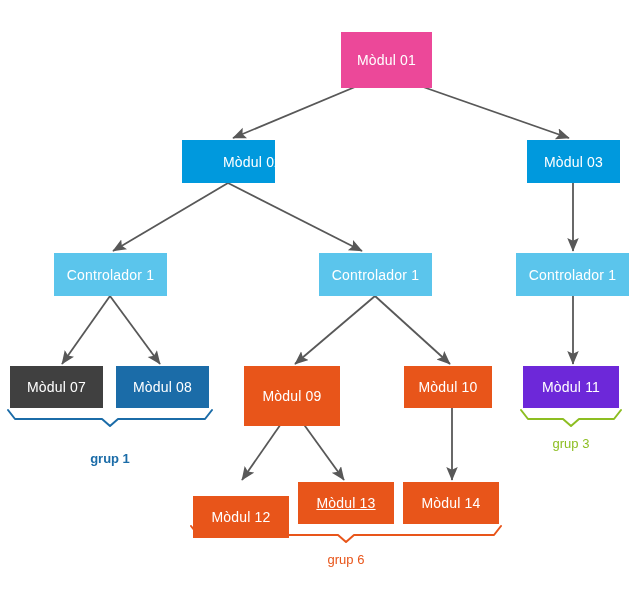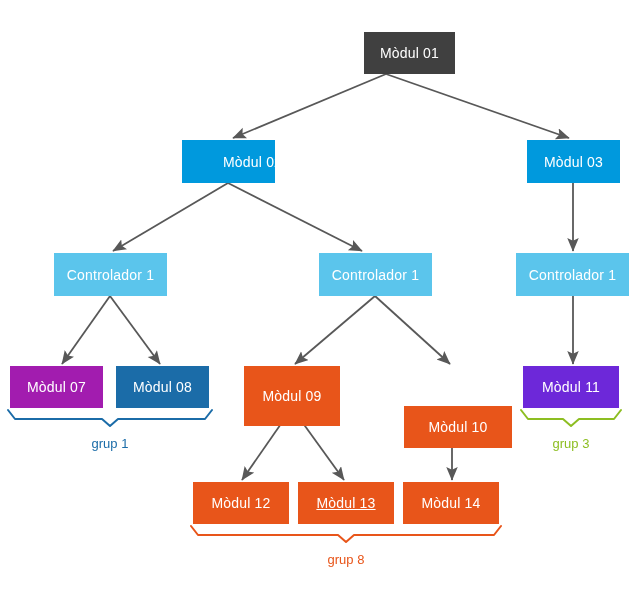--- a/index.html
+++ b/index.html
@@ -73,62 +73,62 @@
         <line x1="452" y1="408" x2="452" y2="480" stroke="#585858" stroke-width="1.8" marker-end="url(#arrowhead)"></line>
       </g>
     <g id="brace-group">
         <path d="M8,410 L15,419 L102,419 L110,426 L118,419 L205,419 L212,410" fill="none" stroke="#1b6ca8" stroke-width="2" stroke-linejoin="round" stroke-linecap="round"></path>
         <path d="M191,526 L198,535 L338,535 L346,542 L354,535 L494,535 L501,526" fill="none" stroke="#e8551a" stroke-width="2" stroke-linejoin="round" stroke-linecap="round"></path>
         <path d="M521,410 L528,419 L563,419 L571,426 L579,419 L614,419 L621,410" fill="none" stroke="#8dbe22" stroke-width="2" stroke-linejoin="round" stroke-linecap="round"></path>
       </g>
   </svg>
 
   <div id="node-layer">
-      <div class="node" style="left: 341px; top: 32px; width: 91px; height: 42px; background: #404040; margin-left: 23px;">
+      <div class="node" style="left: 341px; top: 32px; width: 91px; height: 56px; background: #ec4899;">
         <span>Mòdul 01</span>
       </div>
       <div class="node" style="left: 182px; top: 140px; width: 93px; height: 43px; background: rgb(0, 153, 221); padding-left: 48px;">
         <span>Mòdul 02</span>
       </div>
       <div class="node" style="left: 527px; top: 140px; width: 93px; height: 43px; background: rgb(0, 153, 221); align-items: center;">
         <span>Mòdul 03</span>
       </div>
       <div class="node" style="left: 54px; top: 253px; width: 113px; height: 43px; background: rgb(91, 197, 236);">
         <span>Controlador 1</span>
       </div>
       <div class="node" style="left: 319px; top: 253px; width: 113px; height: 43px; background: rgb(91, 197, 236);">
         <span>Controlador 1</span>
       </div>
       <div class="node" style="left: 516px; top: 253px; width: 113px; height: 43px; background: rgb(91, 197, 236);">
         <span>Controlador 1</span>
       </div>
-      <div class="node" style="left: 10px; top: 366px; width: 93px; height: 42px; background: #a21caf;">
+      <div class="node" style="left: 10px; top: 366px; width: 93px; height: 42px; background: #404040;">
         <span>Mòdul 07</span>
       </div>
       <div class="node" style="left: 116px; top: 366px; width: 93px; height: 42px; background: rgb(27, 108, 168);">
         <span>Mòdul 08</span>
       </div>
       <div class="node" style="left: 244px; top: 366px; width: 96px; height: 60px; background: rgb(232, 85, 26);">
         <span>Mòdul 09</span>
       </div>
-      <div class="node" style="left: 404px; top: 366px; width: 108px; height: 42px; background: rgb(232, 85, 26); margin-top: 40px;">
+      <div class="node" style="left: 404px; top: 366px; width: 88px; height: 42px; background: rgb(232, 85, 26);">
         <span>Mòdul 10</span>
       </div>
       <div class="node" style="left: 523px; top: 366px; width: 96px; height: 42px; background: #6d28d9;">
         <span>Mòdul 11</span>
       </div>
-      <div class="node" style="left: 193px; top: 482px; width: 96px; height: 42px; background: rgb(232, 85, 26);">
+      <div class="node" style="left: 193px; top: 496px; width: 96px; height: 42px; background: rgb(232, 85, 26);">
         <span>Mòdul 12</span>
       </div>
       <div class="node" style="left: 298px; top: 482px; width: 96px; height: 42px; background: rgb(232, 85, 26); text-decoration: underline;">
         <span>Mòdul 13</span>
       </div>
       <div class="node" style="left: 403px; top: 482px; width: 96px; height: 42px; background: rgb(232, 85, 26);">
         <span>Mòdul 14</span>
       </div>
     </div>
   <div id="label-layer">
-      <div class="grp-label" style="left: 50px; top: 437px; width: 120px; color: rgb(27, 108, 168);">grup 1</div>
-      <div class="grp-label" style="left: 286px; top: 553px; width: 120px; color: rgb(232, 85, 26);">grup 8</div>
+      <div class="grp-label" style="left: 50px; top: 452px; width: 120px; color: rgb(27, 108, 168); font-weight: bold;">grup 1</div>
+      <div class="grp-label" style="left: 286px; top: 553px; width: 120px; color: rgb(232, 85, 26);">grup 6</div>
       <div class="grp-label" style="left: 511px; top: 437px; width: 120px; color: rgb(141, 190, 34);">grup 3</div>
     </div>
 
 </div>
 
 </body></html>

